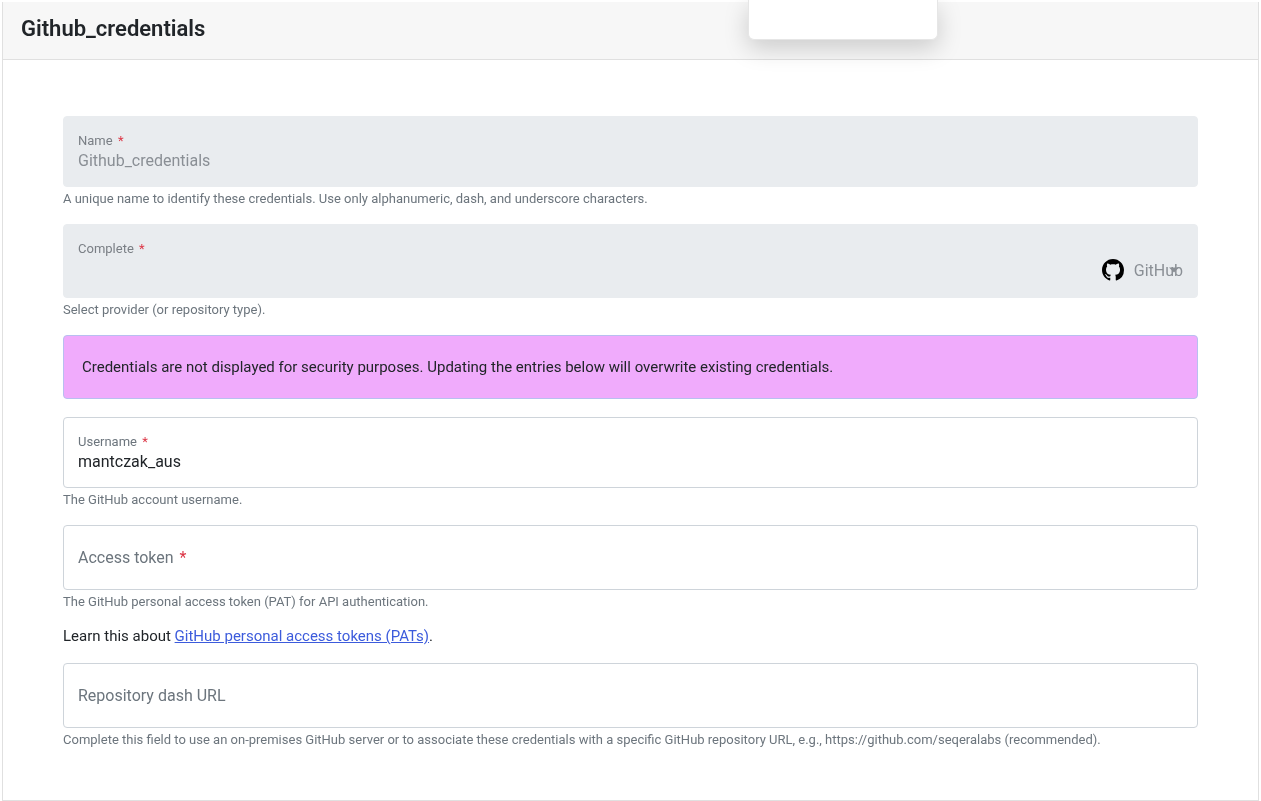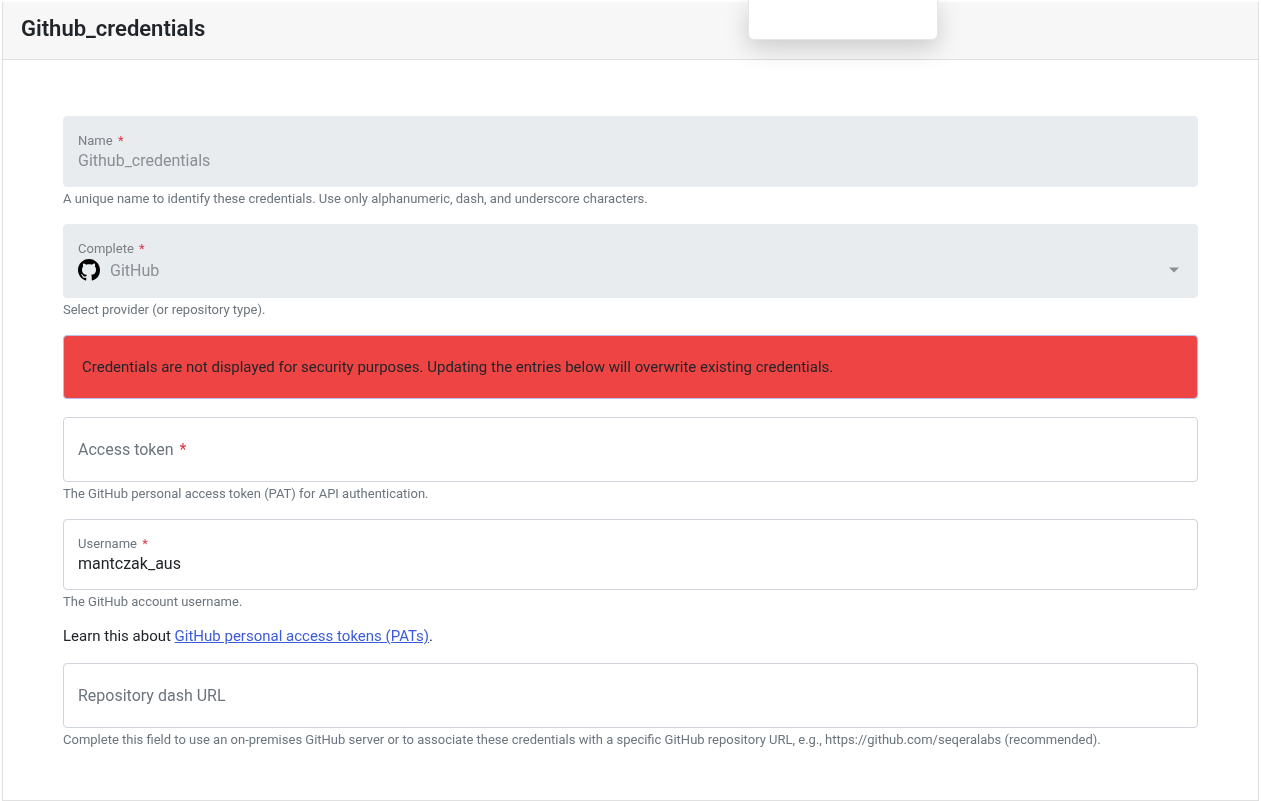--- a/index.html
+++ b/index.html
@@ -90,41 +90,42 @@
     .help-text {
       font-size: 13px;
       color: #6c757d;
       margin-top: 4px;
     }
     .provider-row {
       display: flex;
       align-items: center;
       gap: 10px;
       position: relative;
+      justify-content: flex-end;
     }
     .provider-row .dropdown-caret {
       position: absolute;
       right: 4px;
       top: 50%;
       transform: translateY(-50%);
       width: 0; height: 0;
       border-left: 5px solid transparent;
       border-right: 5px solid transparent;
       border-top: 5px solid #8a8f95;
     }
     .provider-name {
       font-size: 16px;
       color: #8a8f95;
     }
     .github-icon-svg {
       width: 22px; height: 22px;
       fill: #000;
     }
     .info-banner {
-      background: #ef4444;
+      background: #f0abfc;
       border: 1px solid #b8bff0;
       border-radius: 4px;
       padding: 22px 18px;
       font-size: 15px;
       color: #212529;
       margin-bottom: 18px;
     }
     .learn-more {
       font-size: 15px;
       color: #212529;
@@ -171,38 +172,38 @@
           <span class="provider-name">GitHub</span>
           <span class="dropdown-caret"></span>
         </div>
       </div>
       <div class="help-text">Select provider (or repository type).</div>
     </div>
 
     <div class="info-banner">Credentials are not displayed for security purposes. Updating the entries below will overwrite existing credentials.</div>
 
     <div class="field-block">
+      <div class="field-box">
+        <span class="field-label">
+          <span>Username</span>
+          <span class="req-star">*</span>
+        </span>
+        <input type="text" class="field-value" value="mantczak_aus" style="">
+      </div>
+      <div class="help-text">The GitHub account username.</div>
+    </div>
+
+    <div class="field-block">
       <div class="field-box single-line">
         <span class="field-label">
           <span>Access token</span>
           <span class="req-star">*</span>
         </span>
       </div>
       <div class="help-text">The GitHub personal access token (PAT) for API authentication.</div>
-    </div>
-
-    <div class="field-block">
-      <div class="field-box">
-        <span class="field-label">
-          <span>Username</span>
-          <span class="req-star">*</span>
-        </span>
-        <input type="text" class="field-value" value="mantczak_aus" style="">
-      </div>
-      <div class="help-text">The GitHub account username.</div>
     </div>
 
     <p class="learn-more">
       <span>Learn this about </span><a href="#">GitHub personal access tokens (PATs)</a><span>.</span>
     </p>
 
     <div class="field-block">
       <div class="field-box single-line">
         <span class="field-label">Repository dash URL</span>
       </div>

